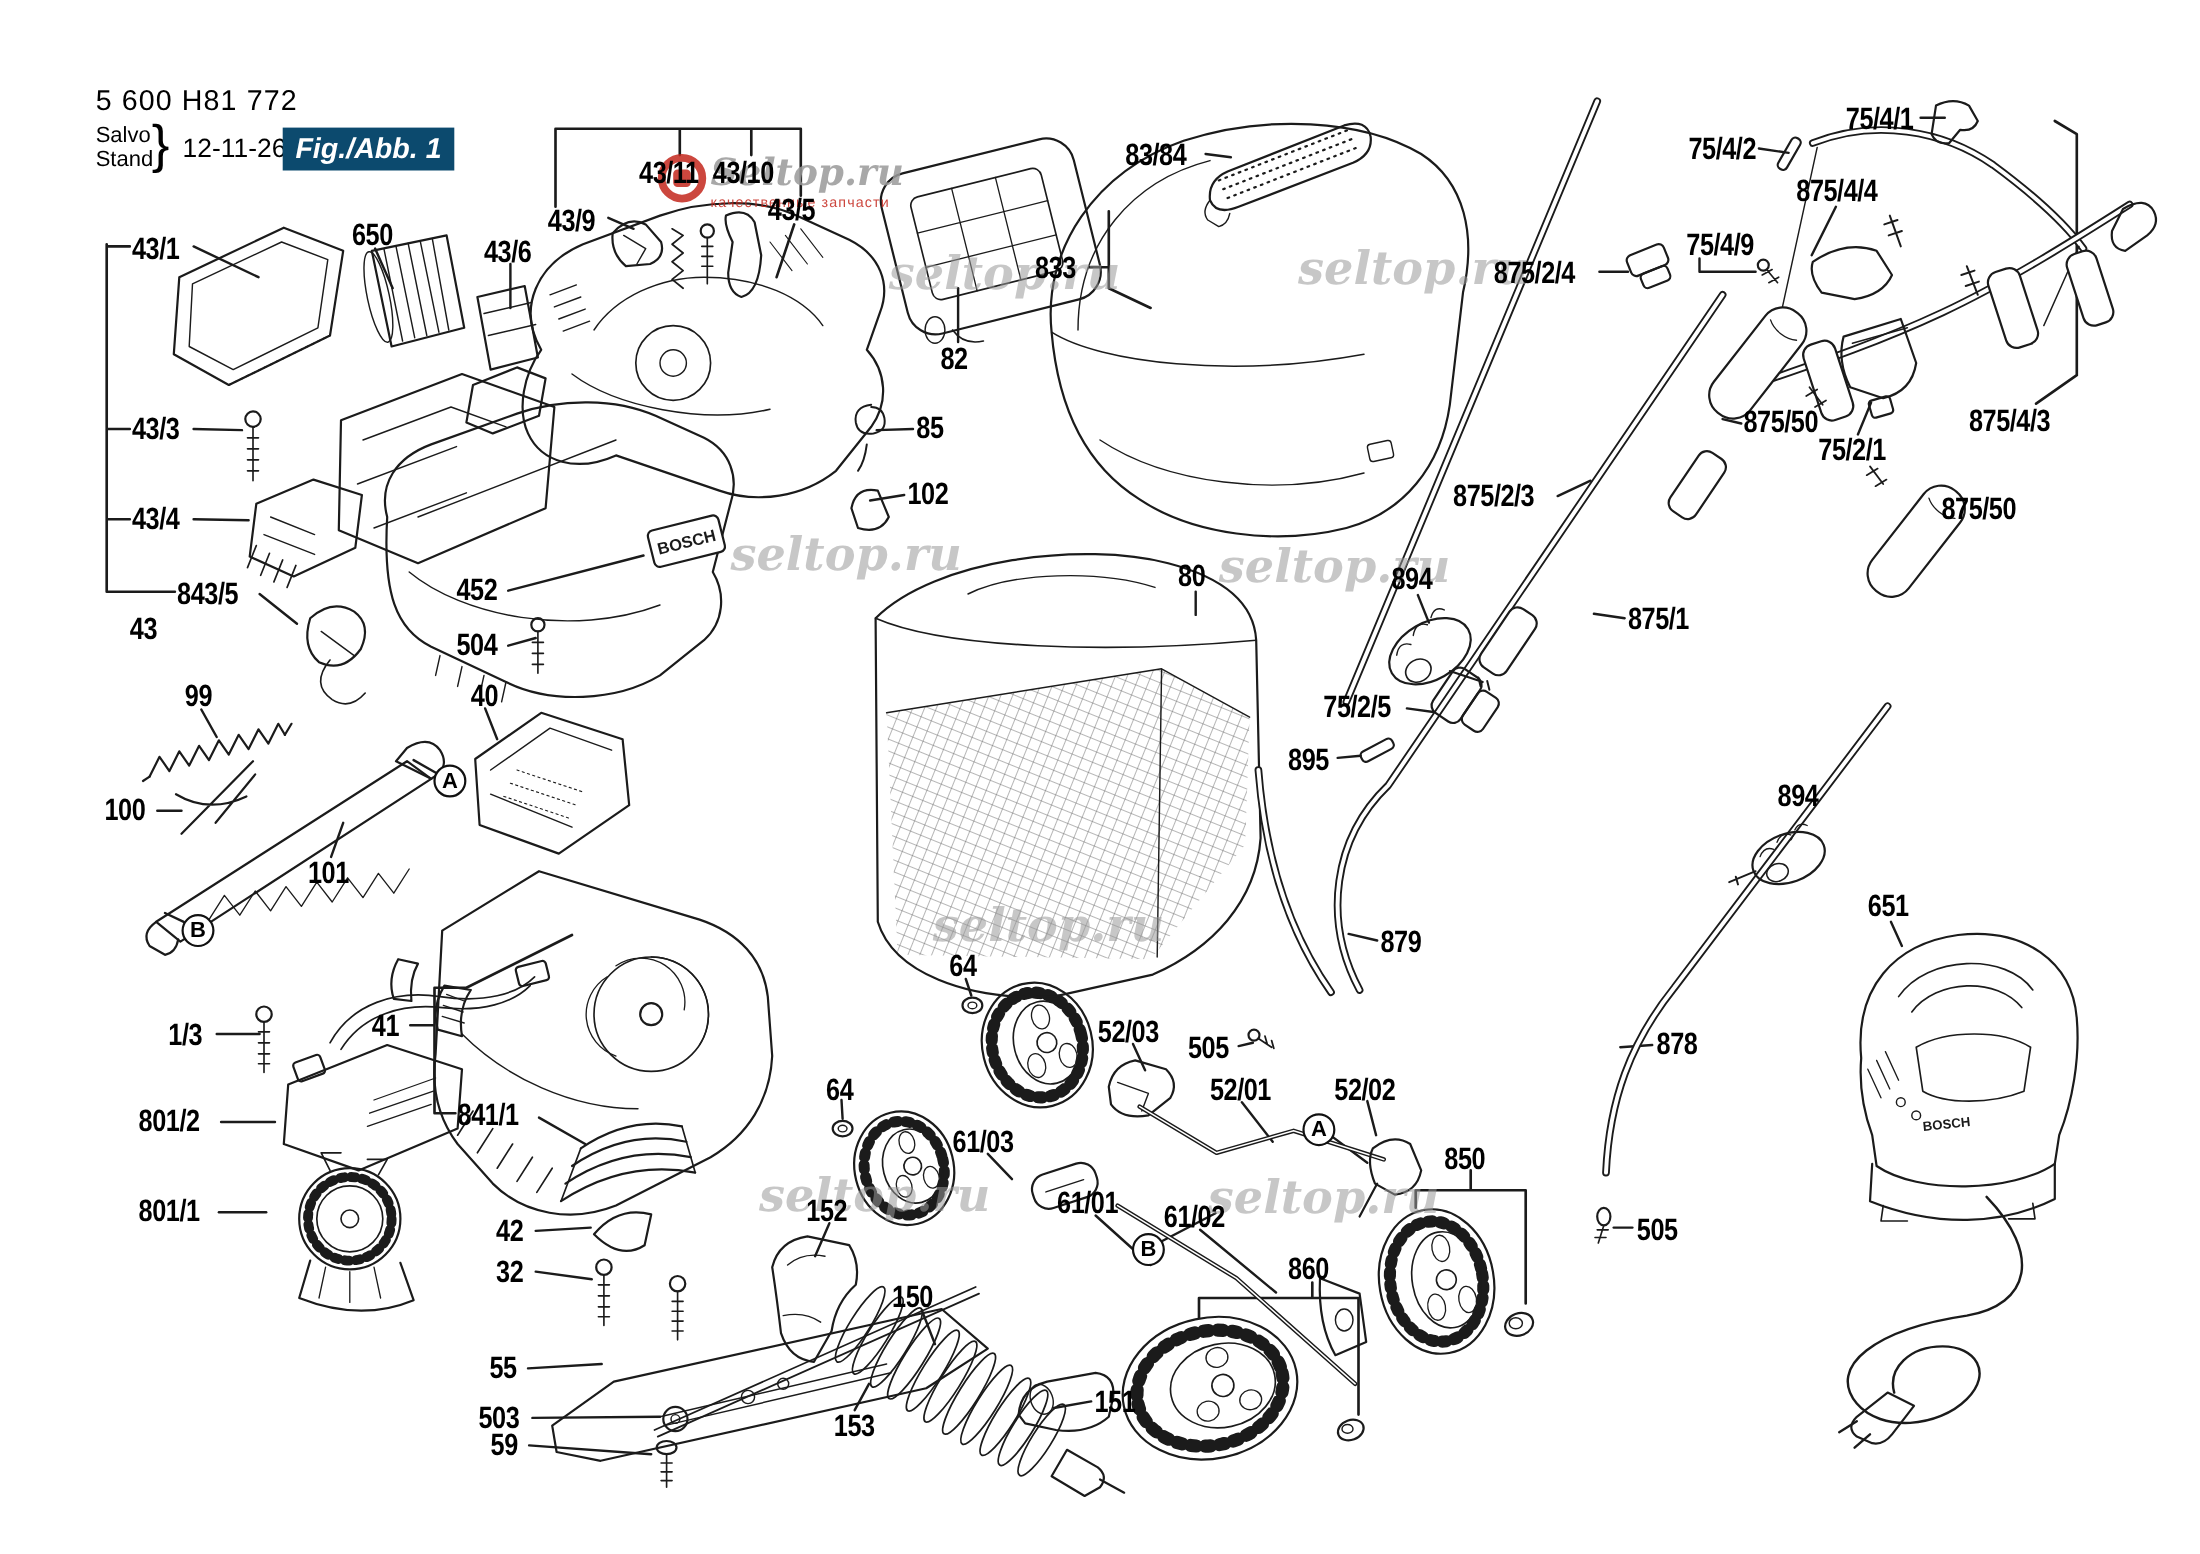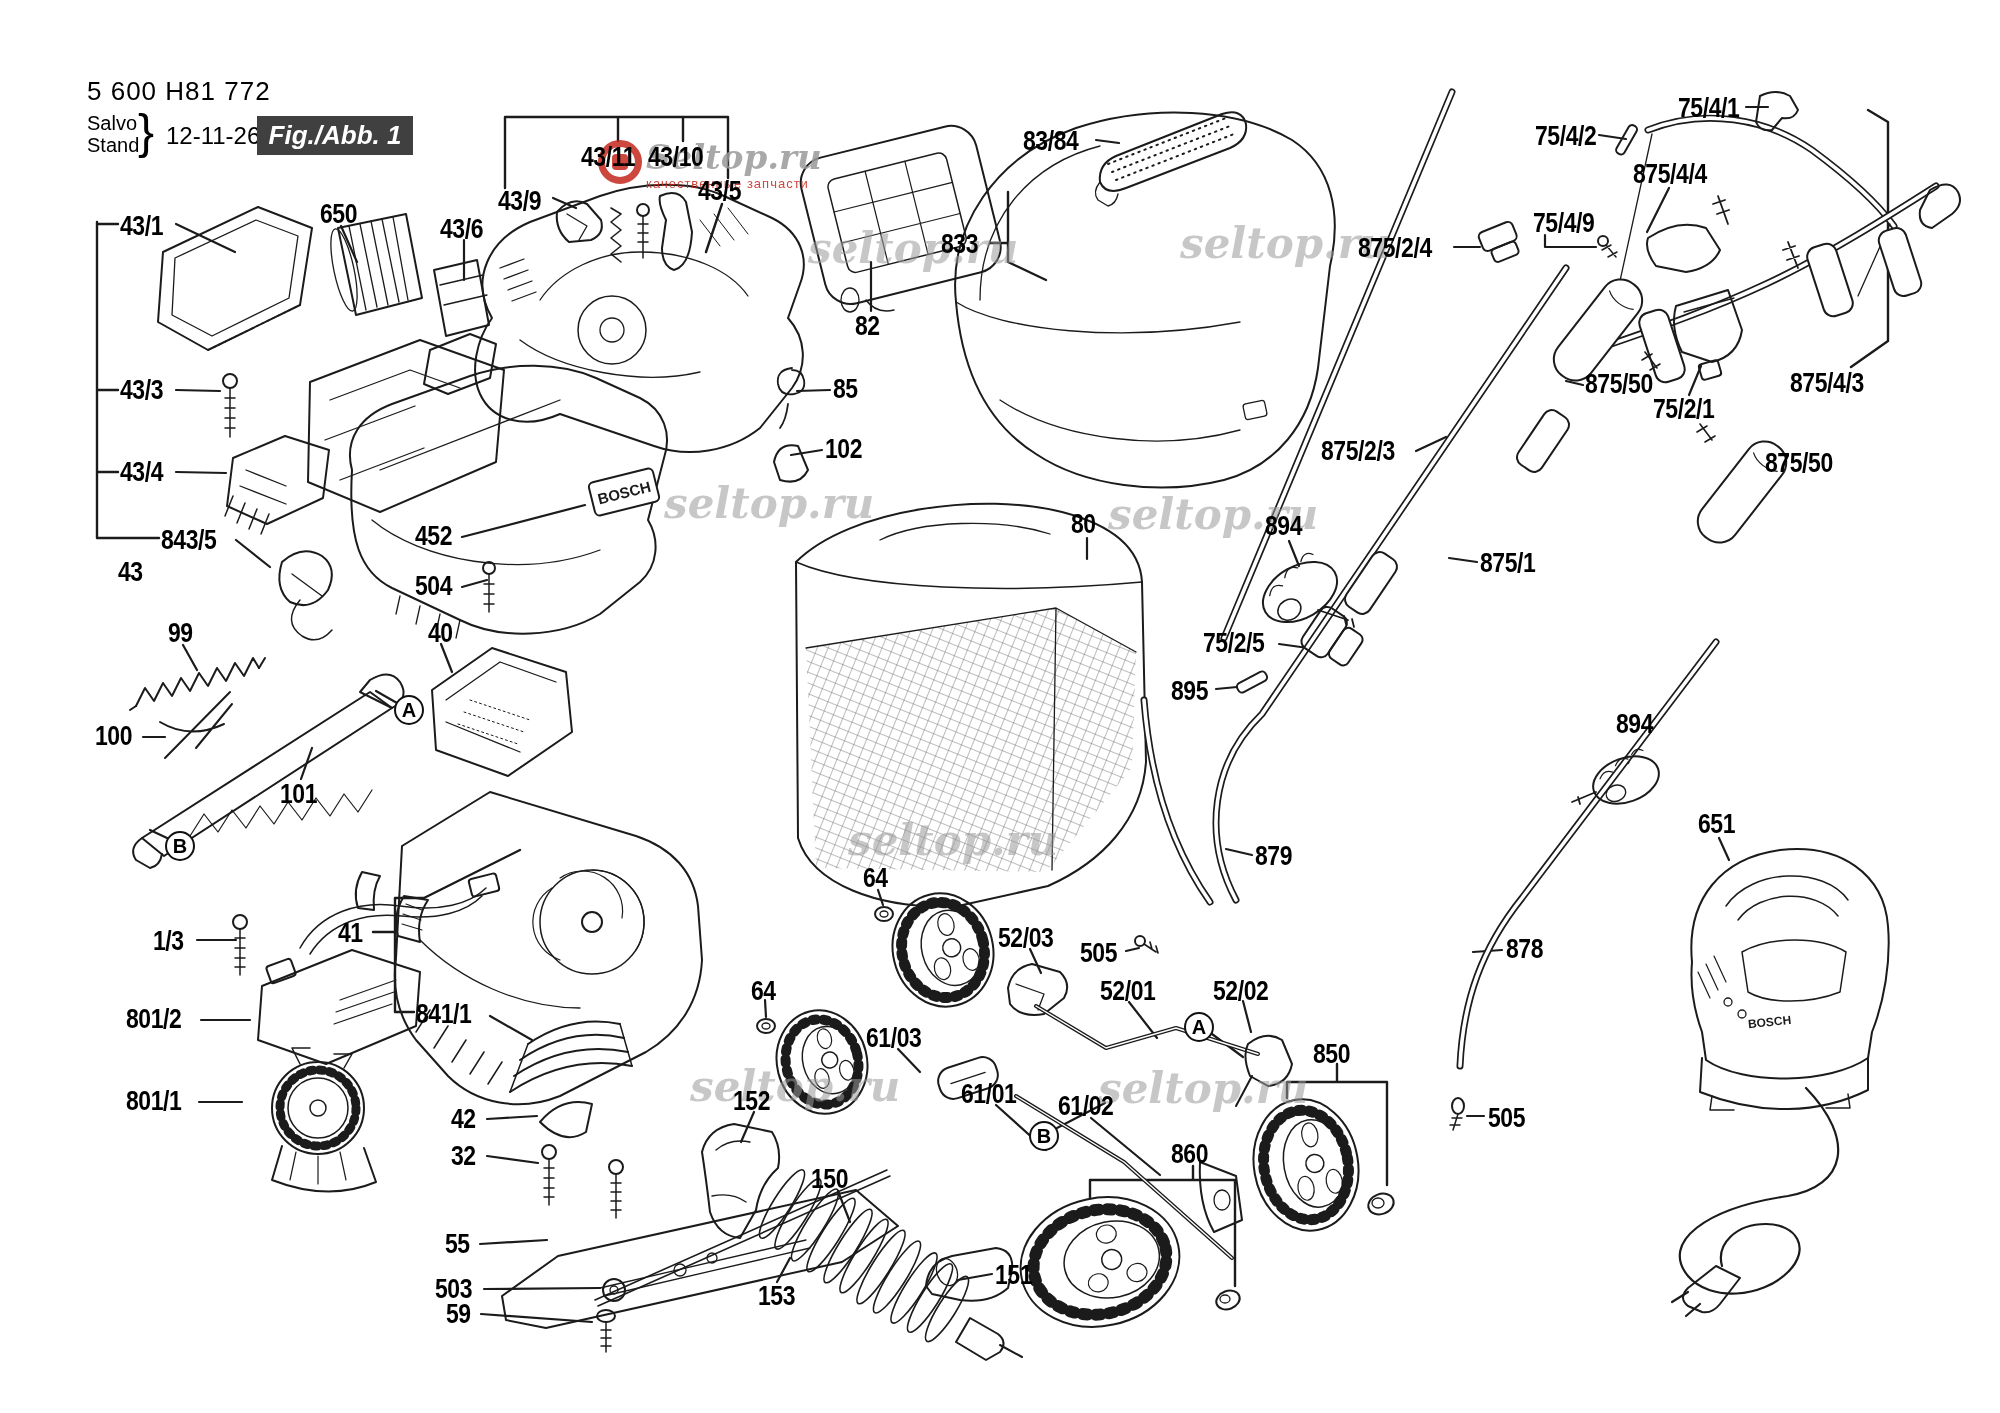--- a/index.html
+++ b/index.html
@@ -20,21 +20,21 @@
   .wmlogo .ring::after{content:"";position:absolute;left:7px;top:7px;width:16px;height:16px;
                 background:#c4271d;border-radius:4px;}
   .wmlogo .txt{margin-left:4px;}
   .wmlogo .name{font-family:"DejaVu Serif",serif;font-style:italic;font-weight:700;
                 font-size:34px;color:#9a9a9a;line-height:1;}
   .wmlogo .sub{font-size:13px;color:#c4271d;letter-spacing:1px;margin-top:2px;}
   #hdr-number{position:absolute;left:87px;top:76px;font-size:26px;color:#000;letter-spacing:1px;}
   #hdr-stand{position:absolute;left:87px;top:112px;font-size:20px;color:#000;line-height:22px;}
   #hdr-brace{position:absolute;left:138px;top:104px;font-size:48px;font-weight:400;color:#000;}
   #hdr-date{position:absolute;left:166px;top:122px;font-size:24px;color:#000;}
-  #figbox{position:absolute;left:257px;top:116px;width:156px;height:39px;background:#404040;
+  #figbox{position:absolute;left:257px;top:116px;width:156px;height:39px;background:#0c4a6e;
           color:#fff;font-size:26px;font-weight:700;font-style:italic;display:flex;
           align-items:center;justify-content:center;}
   #notice{position:absolute;left:1688px;top:1242px;font-size:21px;color:#161616;line-height:22px;}
   .t-out{stroke:#1b1b1b;stroke-width:7;fill:none;stroke-linecap:round;}
   .t-in{stroke:#fff;stroke-width:3.6;fill:none;stroke-linecap:round;}
 </style>
 </head>
 <body>
 
 <div id="stage">

